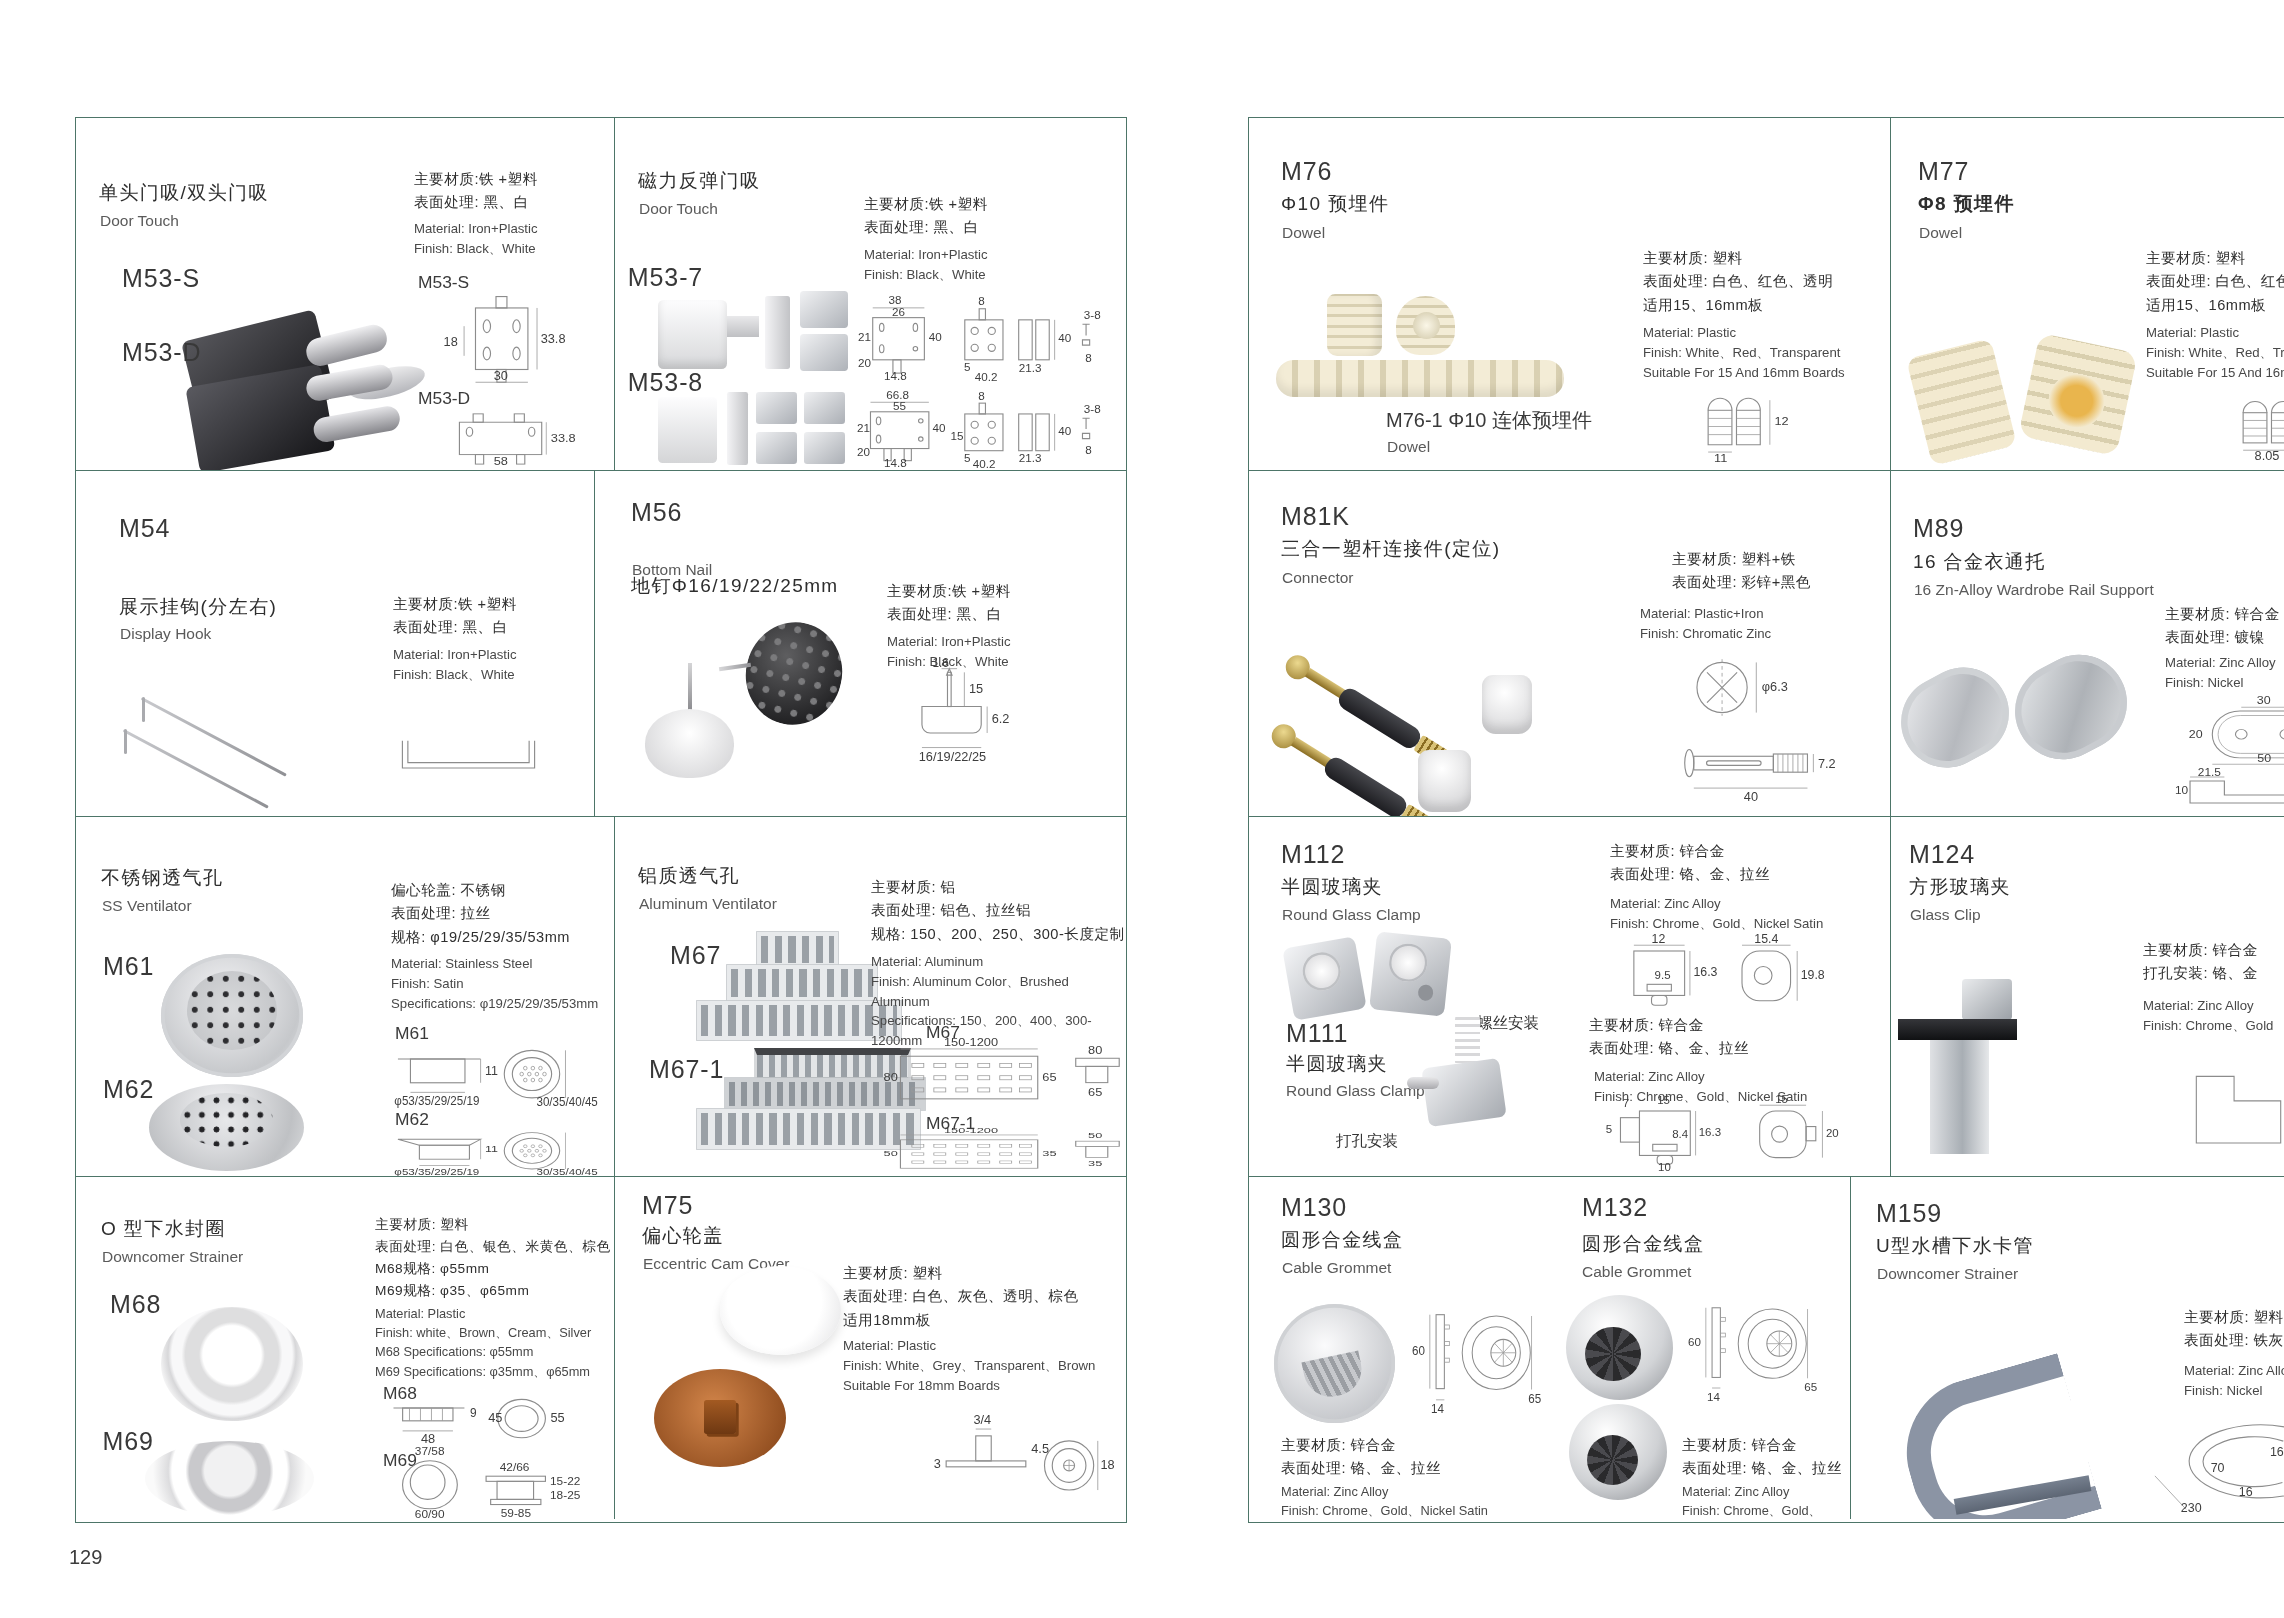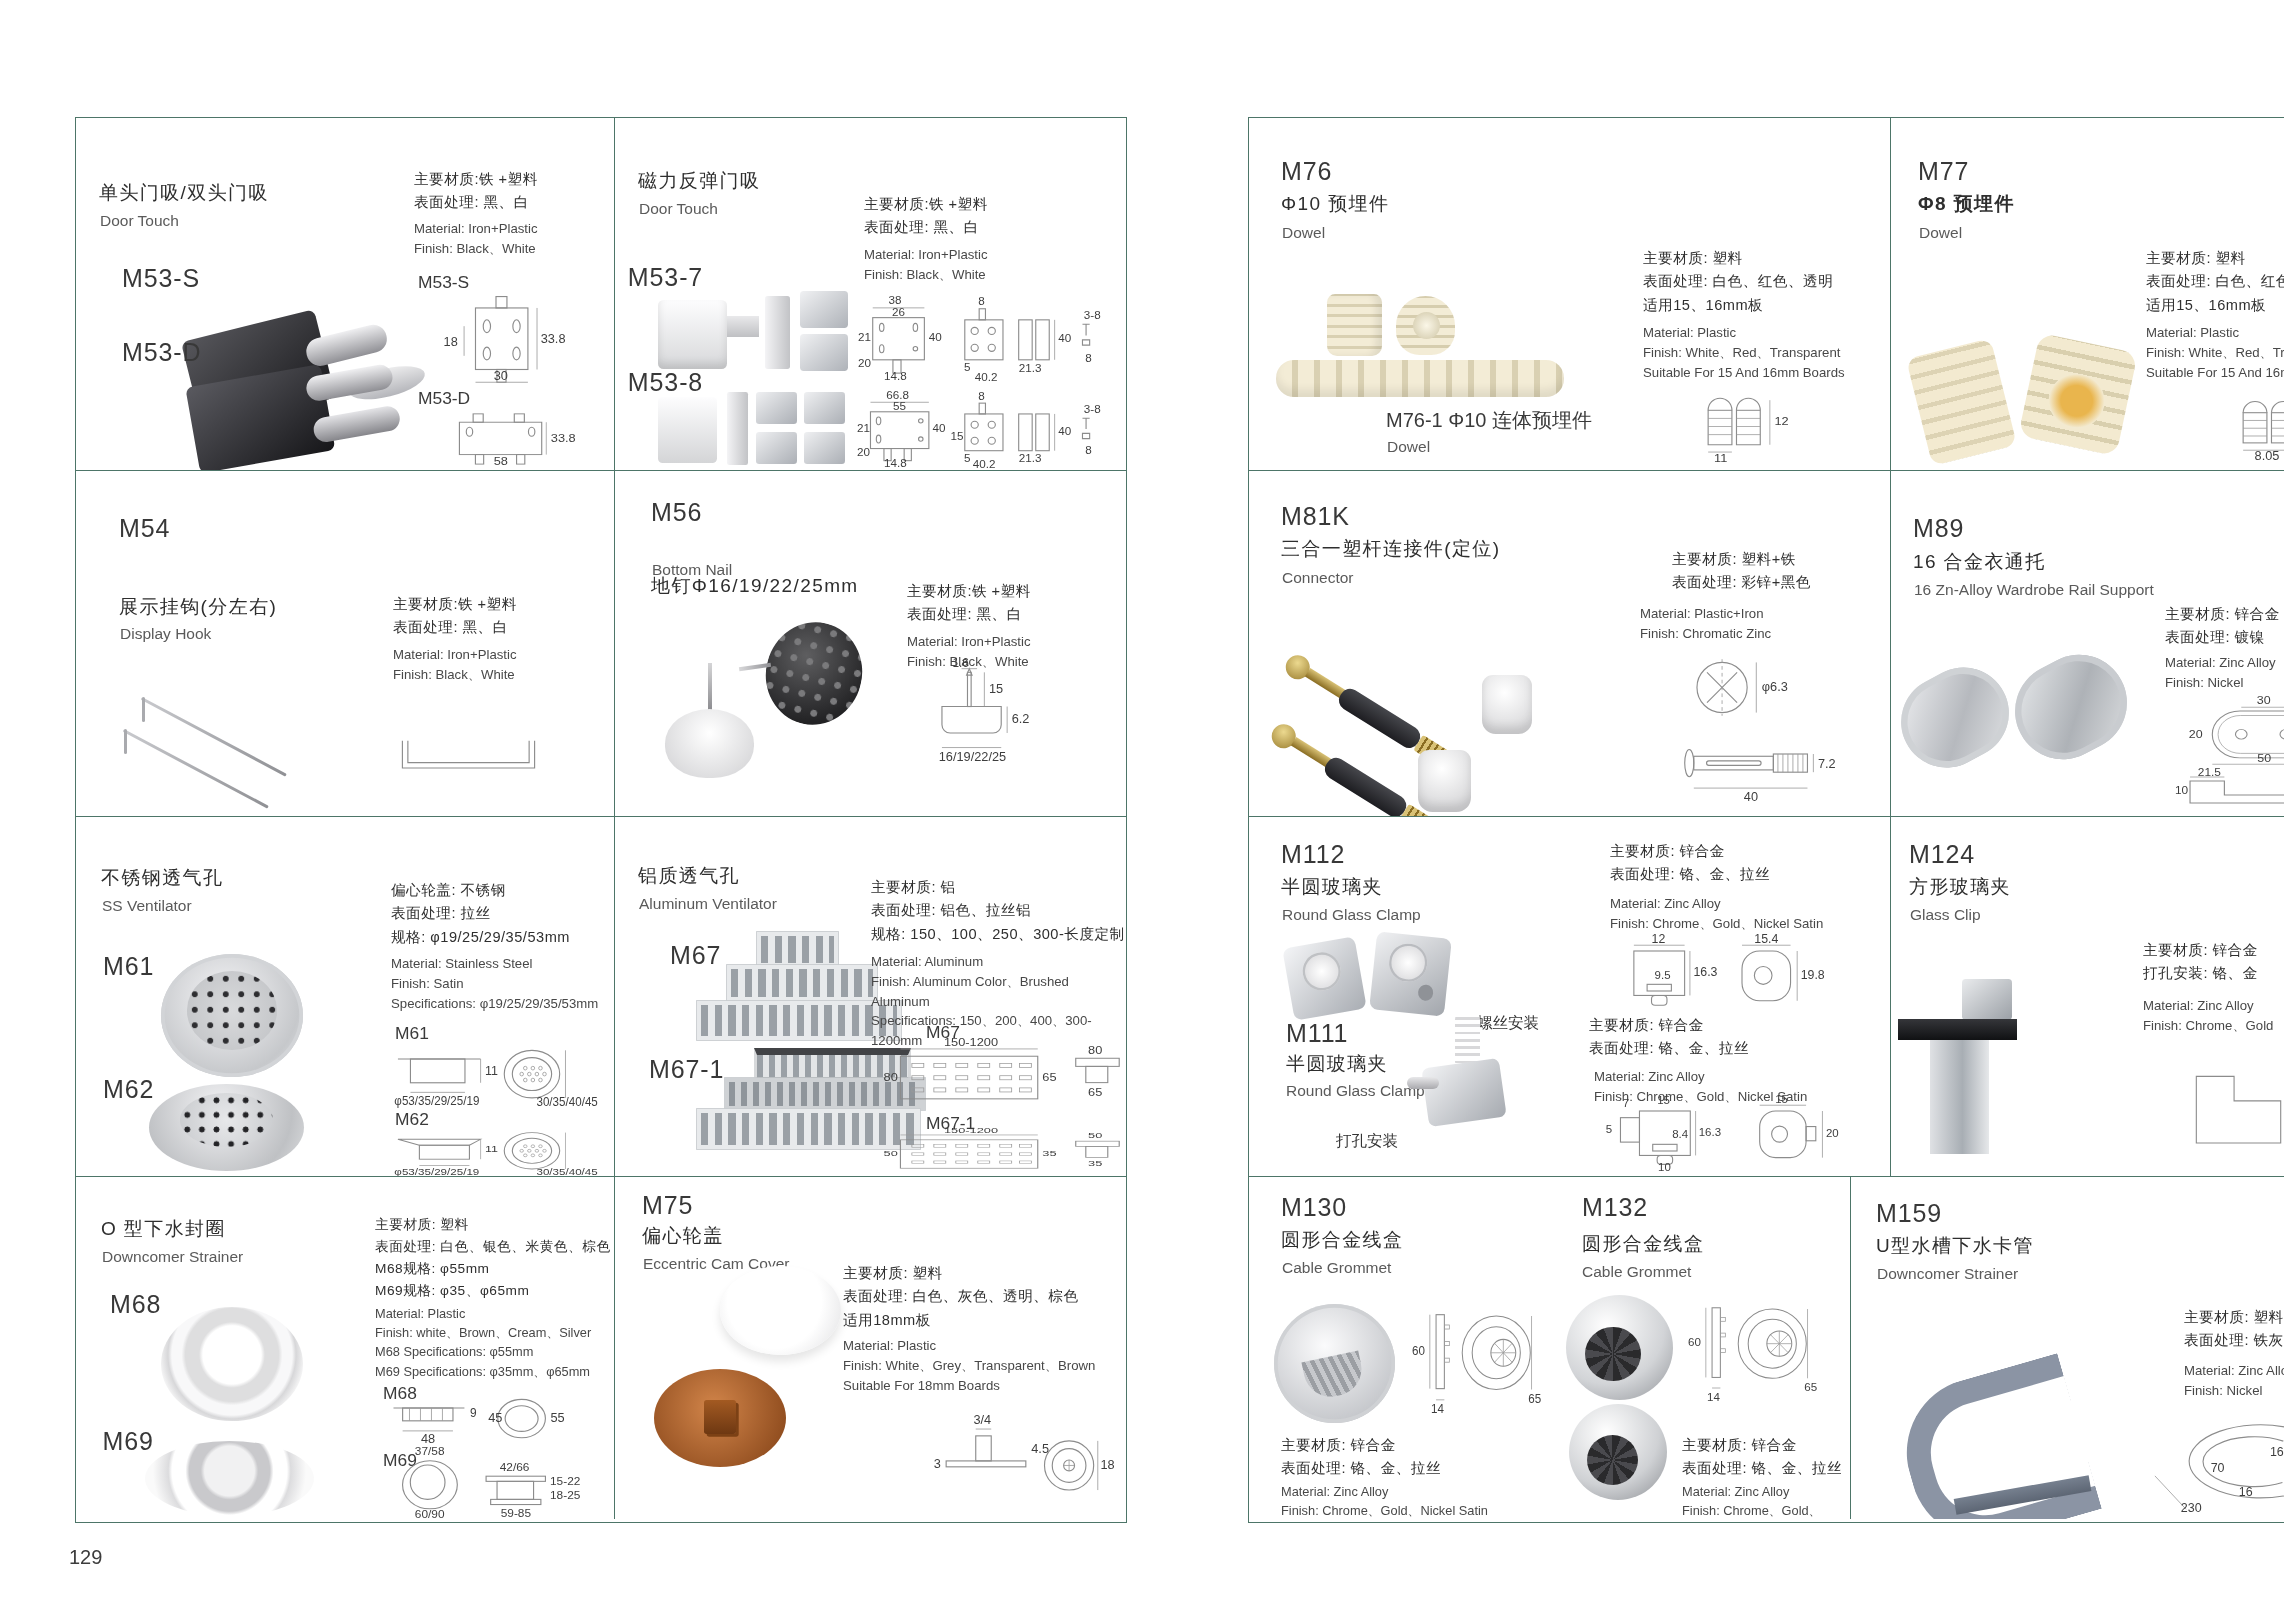--- a/index.html
+++ b/index.html
@@ -212,21 +212,21 @@
         <div class="abs" style="left:0;top:50px;width:164px;height:3.2px;background:linear-gradient(90deg,#c9cace,#8f9094);transform:rotate(28deg);transform-origin:left top;border-radius:1.8px;"></div>
         <div class="abs" style="left:0;top:50px;width:3.2px;height:25px;background:#a9aaae;border-radius:1.8px;"></div>
         <div class="abs" style="left:18px;top:18px;width:3.2px;height:25px;background:#a9aaae;border-radius:1.8px;"></div>
       </div>
       <svg class="abs" style="left:315px;top:258px;" width="155" height="53" viewBox="0 0 340 115">
         <path class="ln" d="M25,25 V85 H315 V25"></path>
         <path class="ln" d="M37,25 V73 H303 V25"></path>
       </svg>
     </div>
 
-    <div class="cell cB" style="left:538px;right:0;padding-left:40px;">
+    <div class="cell cB" style="left:518px;right:0;padding-left:40px;">
       <div class="abs code" style="left:36px;top:26.5px;">M56</div>
       <div class="abs tzh" style="left:36px;top:58px;margin-top:44px;">地钉Φ16/19/22/25mm</div>
       <div class="abs ten" style="left:37px;top:90px;">Bottom Nail</div>
       <div class="abs matz" style="left:292px;top:109px;">
         <div>主要材质:铁 +塑料</div>
         <div>表面处理: 黑、白</div>
       </div>
       <div class="abs mate" style="left:292px;top:161px;">
         <div>Material: Iron+Plastic</div>
         <div>Finish: Black、White</div>
@@ -333,21 +333,21 @@
       <div class="ph grille" style="left:142px;top:115px;width:73px;height:26.5px;"></div>
       <div class="ph grille" style="left:112px;top:148px;width:142px;height:28px;"></div>
       <div class="ph grille" style="left:82px;top:184px;width:196px;height:31px;"></div>
       <div class="abs code" style="left:34px;top:238px;">M67-1</div>
       <div class="ph grilleD" style="left:139px;top:231px;width:151px;height:22px;"></div>
       <div class="ph grille" style="left:110px;top:261px;width:192px;height:24px;background:repeating-linear-gradient(90deg,#8f959b 0 6.4px,#cfd2d5 6.4px 12px);border-color:#cfd2d5;"></div>
       <div class="ph grille" style="left:82px;top:292px;width:215px;height:32px;"></div>
       <div class="abs matz" style="left:256px;top:59px;">
         <div>主要材质: 铝</div>
         <div>表面处理: 铝色、拉丝铝</div>
-        <div>规格: 150、100、250、300-长度定制</div>
+        <div>规格: 150、200、250、300-长度定制</div>
       </div>
       <div class="abs mate" style="left:256px;top:135px;width:256px;">
         <div>Material: Aluminum</div>
         <div>Finish: Aluminum Color、Brushed Aluminum</div>
         <div>Specifications: 150、200、400、300-1200mm</div>
       </div>
       <div class="abs cap" style="left:311px;top:205px;">M67</div>
       <svg class="abs" style="left:274px;top:223px;" width="238" height="69" viewBox="0 0 520 170" preserveAspectRatio="none">
         <rect class="ln" x="25" y="40" width="300" height="105"></rect>
         <rect class="th" x="50" y="58" width="26" height="10"></rect>

